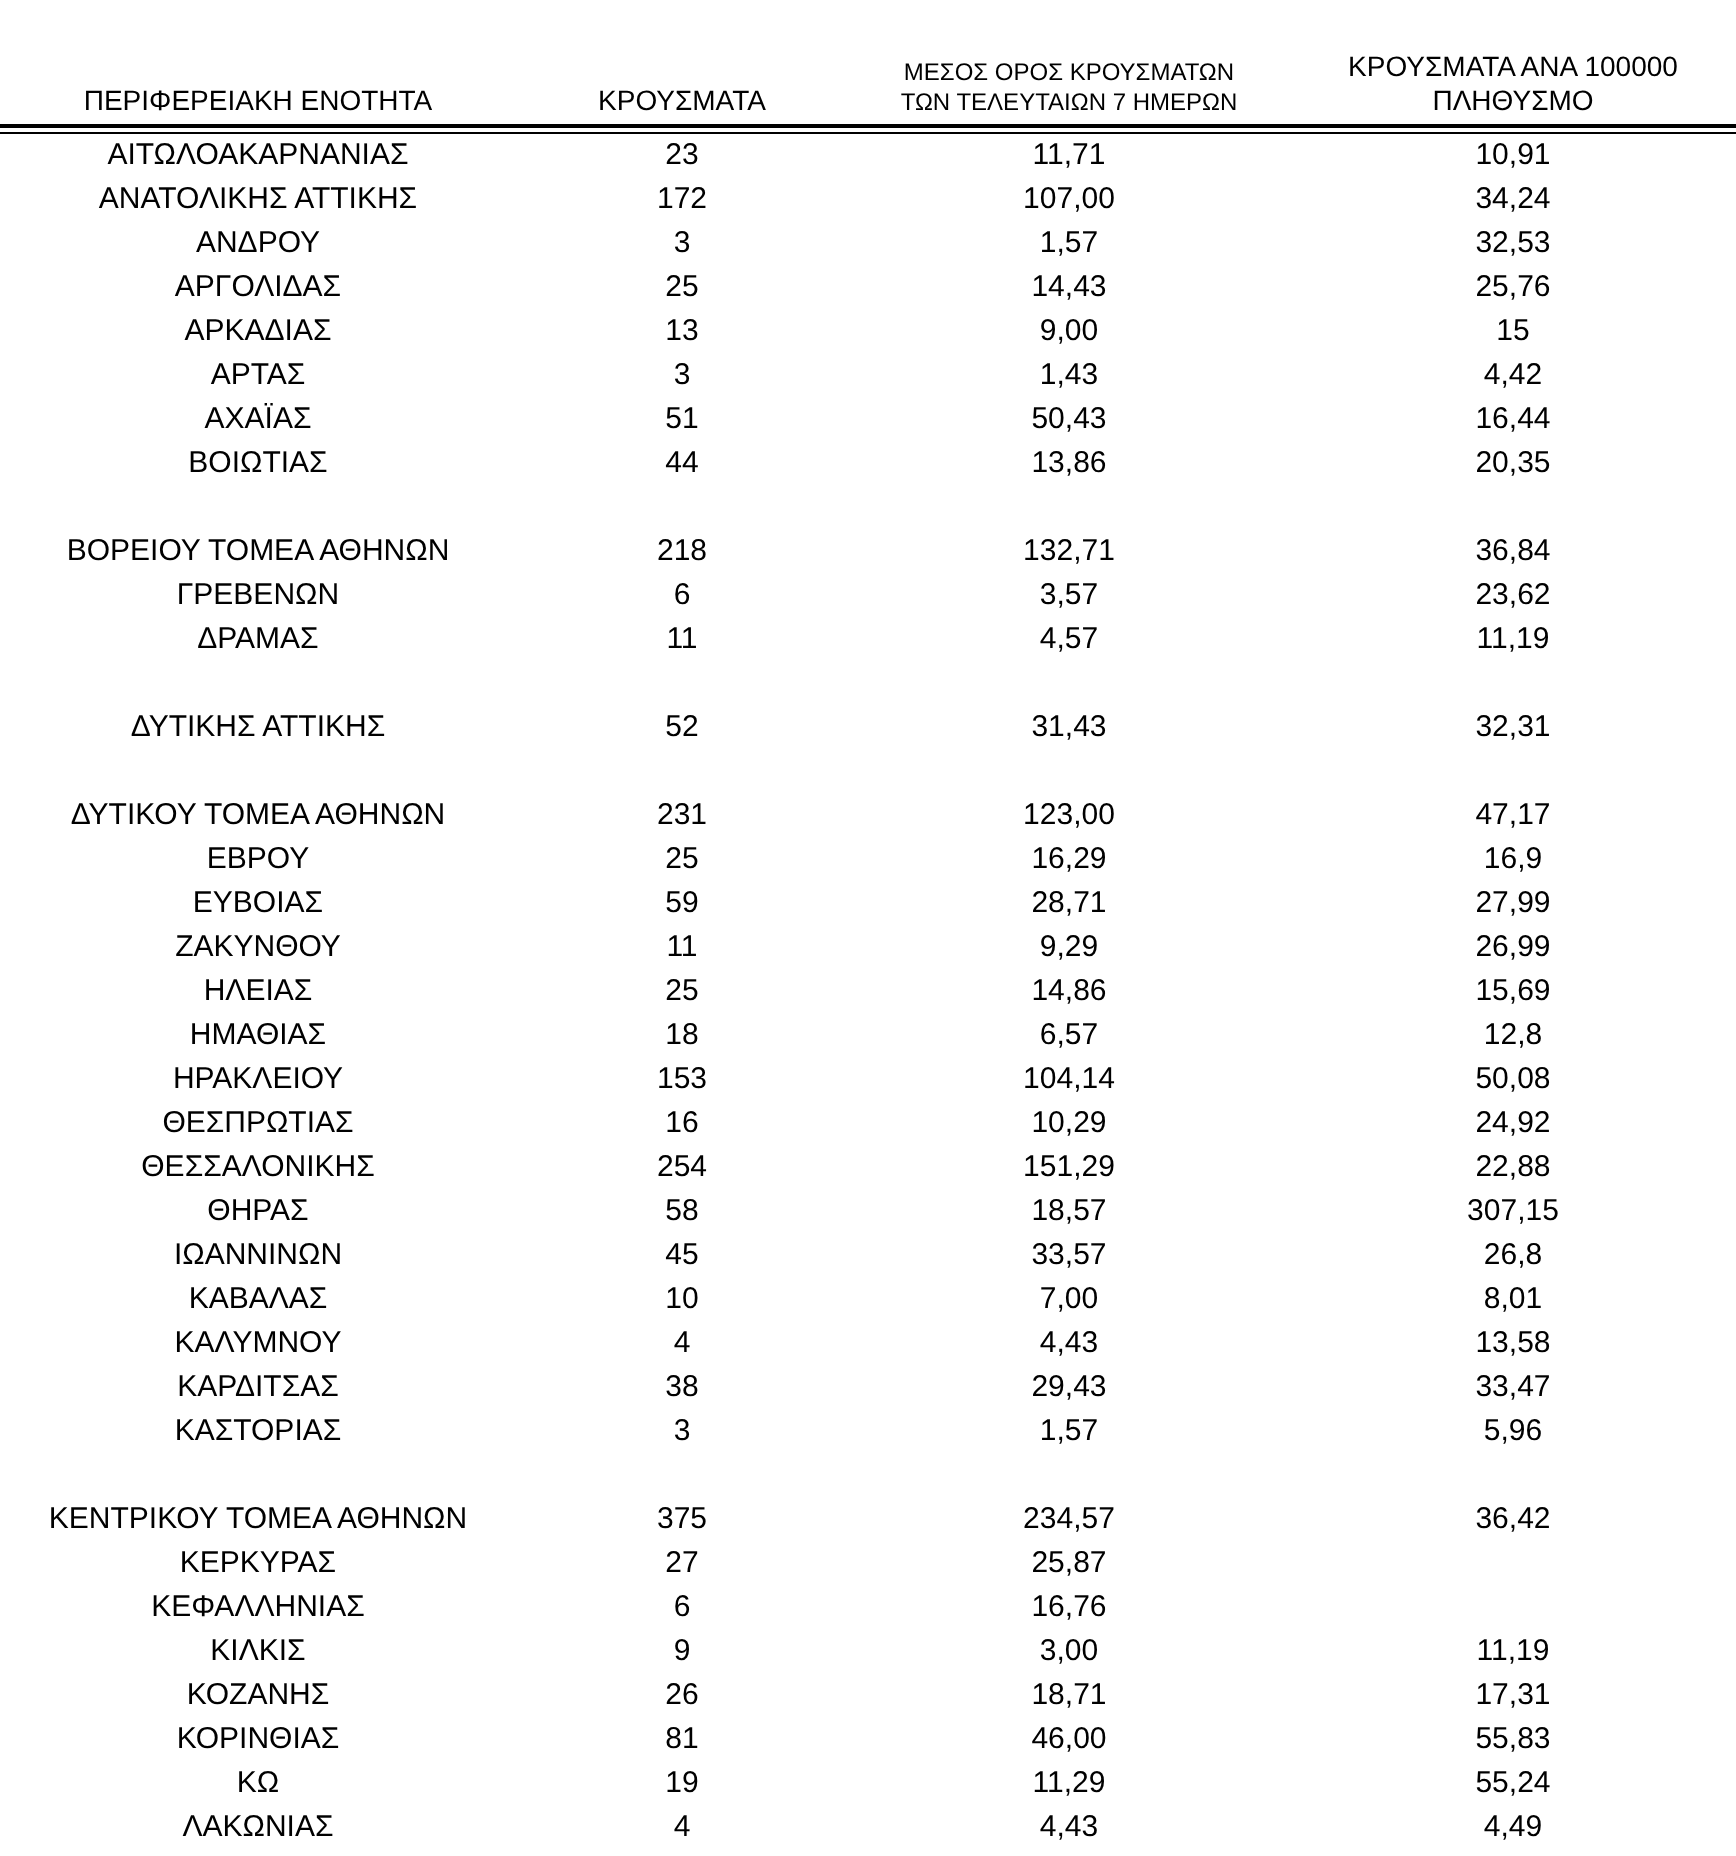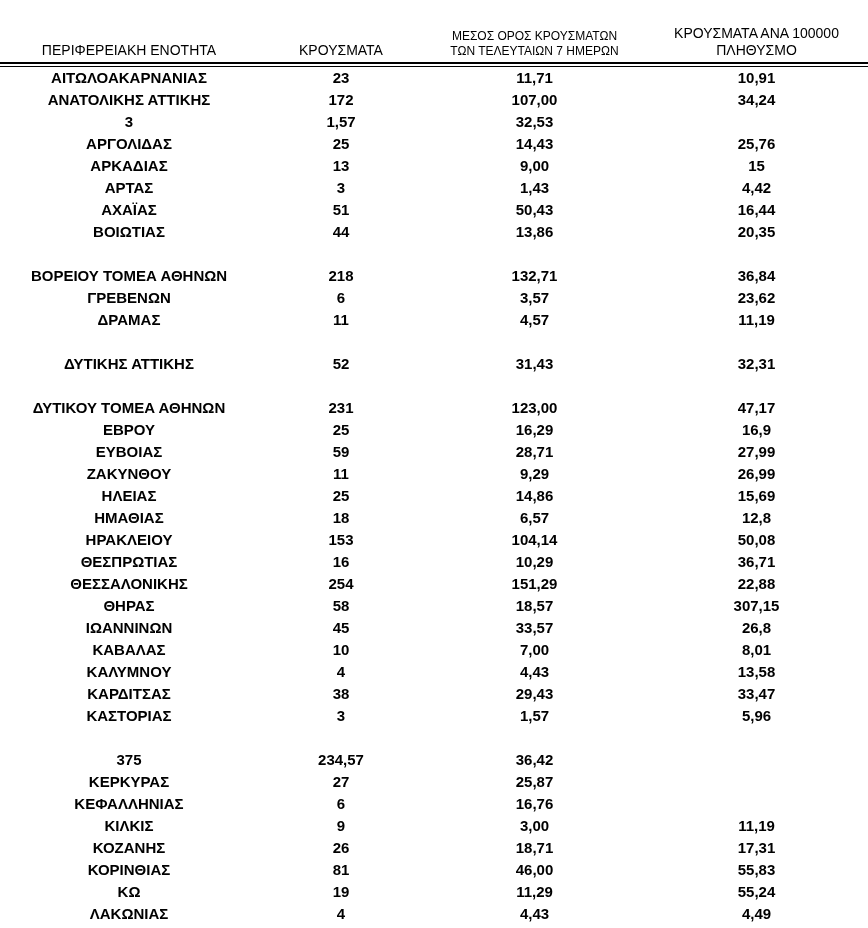--- a/index.html
+++ b/index.html
@@ -46,21 +46,20 @@
   }
   .rule-thick { height: 2px; background: #000000; }
   .rule-gap   { height: 2px; background: transparent; }
   .rule-thin  { height: 1px; background: #000000; }
   .tbody { width: 868px; }
   .trow {
     display: grid;
     grid-template-columns: 258px 166px 221px 223px;
     height: 22px;
     align-items: center;
-    font-weight: bold;
   }
   .trow .cell {
     text-align: center;
     font-size: 15px;
     line-height: 22px;
     white-space: nowrap;
   }
   .spacer-row {
     height: 22px;
   }
@@ -96,20 +95,21 @@
     <div class="cell">11,71</div>
     <div class="cell">10,91</div>
   </div>
       <div class="trow">
     <div class="cell">ΑΝΑΤΟΛΙΚΗΣ ΑΤΤΙΚΗΣ</div>
     <div class="cell">172</div>
     <div class="cell">107,00</div>
     <div class="cell">34,24</div>
   </div>
       <div class="trow">
+    <div class="cell">ΑΝΔΡΟΥ</div>
     <div class="cell">3</div>
     <div class="cell">1,57</div>
     <div class="cell">32,53</div>
   </div>
       <div class="trow">
     <div class="cell">ΑΡΓΟΛΙΔΑΣ</div>
     <div class="cell">25</div>
     <div class="cell">14,43</div>
     <div class="cell">25,76</div>
   </div>
@@ -203,21 +203,21 @@
       <div class="trow">
     <div class="cell">ΗΡΑΚΛΕΙΟΥ</div>
     <div class="cell">153</div>
     <div class="cell">104,14</div>
     <div class="cell">50,08</div>
   </div>
       <div class="trow">
     <div class="cell">ΘΕΣΠΡΩΤΙΑΣ</div>
     <div class="cell">16</div>
     <div class="cell">10,29</div>
-    <div class="cell">36,71</div>
+    <div class="cell">24,92</div>
   </div>
       <div class="trow">
     <div class="cell">ΘΕΣΣΑΛΟΝΙΚΗΣ</div>
     <div class="cell">254</div>
     <div class="cell">151,29</div>
     <div class="cell">22,88</div>
   </div>
       <div class="trow">
     <div class="cell">ΘΗΡΑΣ</div>
     <div class="cell">58</div>
@@ -249,20 +249,21 @@
     <div class="cell">33,47</div>
   </div>
       <div class="trow">
     <div class="cell">ΚΑΣΤΟΡΙΑΣ</div>
     <div class="cell">3</div>
     <div class="cell">1,57</div>
     <div class="cell">5,96</div>
   </div>
       <div class="spacer-row"></div>
       <div class="trow">
+    <div class="cell">ΚΕΝΤΡΙΚΟΥ ΤΟΜΕΑ ΑΘΗΝΩΝ</div>
     <div class="cell">375</div>
     <div class="cell">234,57</div>
     <div class="cell">36,42</div>
   </div>
       <div class="trow">
     <div class="cell">ΚΕΡΚΥΡΑΣ</div>
     <div class="cell">27</div>
     <div class="cell">25,87</div>
   </div>
       <div class="trow">

